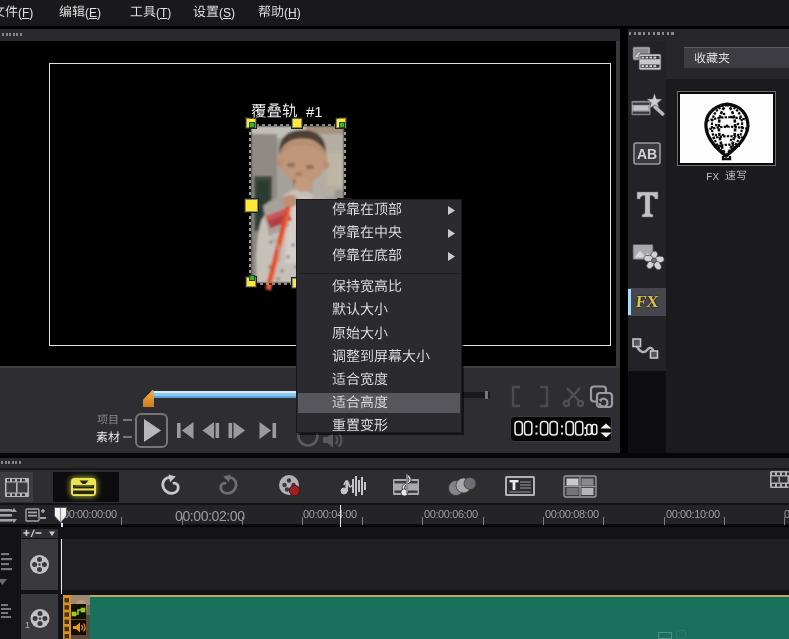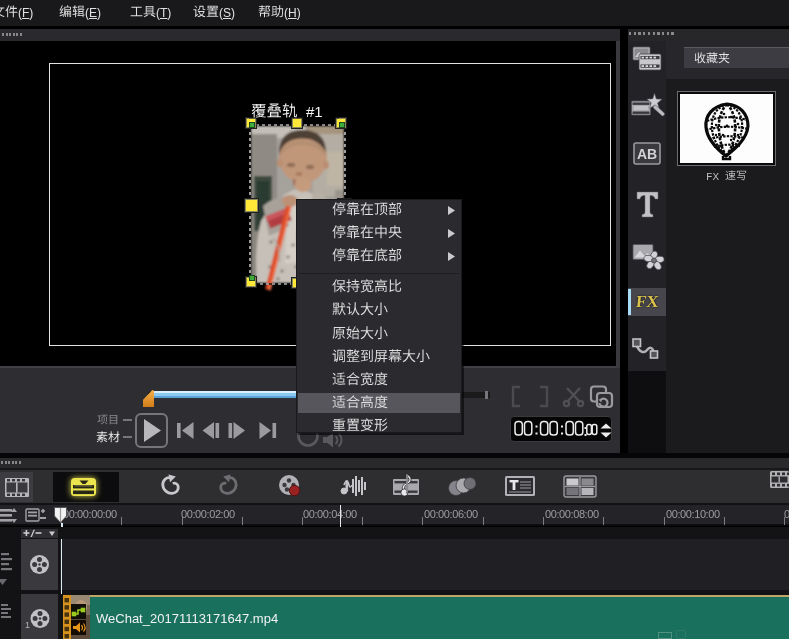--- a/index.html
+++ b/index.html
@@ -523,21 +523,21 @@
       </g>
 <g fill="#a2a2a6" transform="translate(26,0)">
         <rect x="0" y="1" width="13" height="12" rx="1" fill="none" stroke="#a2a2a6" stroke-width="1.4"></rect>
         <rect x="2" y="3.5" width="9" height="1.8"></rect>
         <rect x="2" y="6.8" width="9" height="1.8"></rect>
         <path d="M15 3 h4 m-2 -2 v4" stroke="#a2a2a6" stroke-width="1.6"></path>
         <rect x="14" y="9" width="6" height="2"></rect>
       </g>
 </svg>
 <div class="ab" style="left:63px;top:508px;font-size:11px;color:#9d9da1;letter-spacing:-0.4px">00:00:00:00</div>
-<div class="ab" style="left:181px;top:508px;font-size:11px;color:#9d9da1;letter-spacing:-0.4px">00:00:02:00</div>
+<div class="ab" style="left:175px;top:508px;font-size:14px;color:#9d9da1;letter-spacing:-0.4px">00:00:02:00</div>
 <div class="ab" style="left:303px;top:508px;font-size:11px;color:#9d9da1;letter-spacing:-0.4px">00:00:04:00</div>
 <div class="ab" style="left:424px;top:508px;font-size:11px;color:#9d9da1;letter-spacing:-0.4px">00:00:06:00</div>
 <div class="ab" style="left:545px;top:508px;font-size:11px;color:#9d9da1;letter-spacing:-0.4px">00:00:08:00</div>
 <div class="ab" style="left:666px;top:508px;font-size:11px;color:#9d9da1;letter-spacing:-0.4px">00:00:10:00</div>
 <div class="ab" style="left:784px;top:508px;font-size:11px;color:#9d9da1">00</div>
 <div class="ab" style="left:61px;top:517px;width:1px;height:8px;background:#7e7e82"></div>
     <div class="ab" style="left:121px;top:517px;width:1px;height:8px;background:#7e7e82"></div>
     <div class="ab" style="left:182px;top:517px;width:1px;height:8px;background:#7e7e82"></div>
     <div class="ab" style="left:242px;top:517px;width:1px;height:8px;background:#7e7e82"></div>
     <div class="ab" style="left:302px;top:517px;width:1px;height:8px;background:#7e7e82"></div>
@@ -633,21 +633,20 @@
         <rect x="10.5" y="4.5" width="3" height="3" fill="#9acc20"></rect>
       </g>
     </svg>
 <svg class="ic" style="left:71px;top:620px" width="15" height="15">
       <rect width="15" height="15" fill="#140c04"></rect>
       <g fill="#e89818">
         <path d="M2 6 h3 l4 -3.5 v10 L5 9 H2Z"></path>
       </g>
       <path d="M10.5 5 a4 4 0 0 1 0 5 M12.5 3.5 a6.5 6.5 0 0 1 0 8" stroke="#e89818" stroke-width="1.2" fill="none"></path>
     </svg>
-<div class="ab" style="left:96px;top:611px;font-size:13px;color:#f2f2f4">WeChat_20171113171647.mp4</div>
 <div class="ab" style="left:658px;top:632px;width:14px;height:7px;border:1.5px solid #8ab4a8;opacity:.5"></div>
 <div class="ab" style="left:676px;top:630px;width:10px;height:9px;border:1.5px solid #5a8a7e;opacity:.35;border-radius:2px"></div>
 <div class="ab" style="left:296px;top:199px;width:166px;height:234px;background:#2b2b2f;border:1px solid #1a1a1c;box-shadow:2px 2px 0 rgba(0,0,0,.55)"></div>
 <svg style="position:absolute;left:332px;top:202.0px;" width="70.0" height="14.6" class="">
       <g fill="#dededf" transform="translate(0,12.04) scale(0.1400)">
         <use href="#q10" x="0"></use>
         <use href="#q11" x="100"></use>
         <use href="#q12" x="200"></use>
         <use href="#q13" x="300"></use>
         <use href="#q14" x="400"></use>

